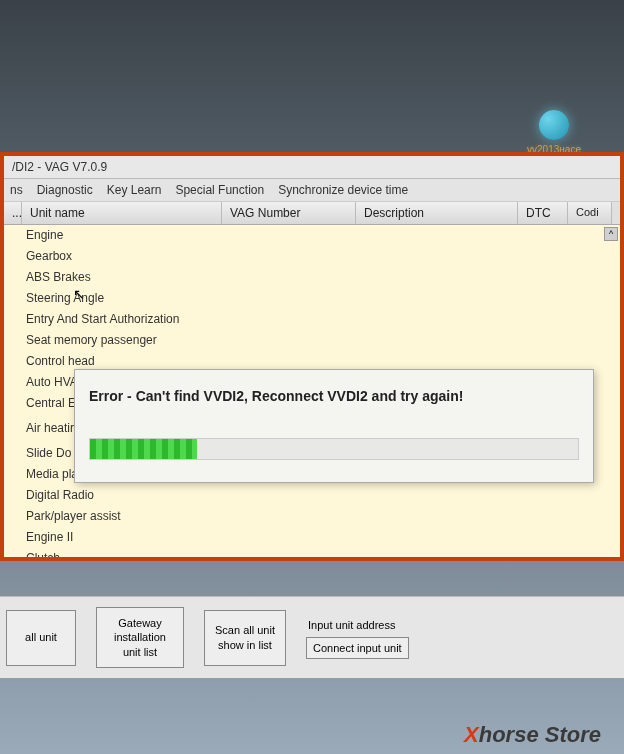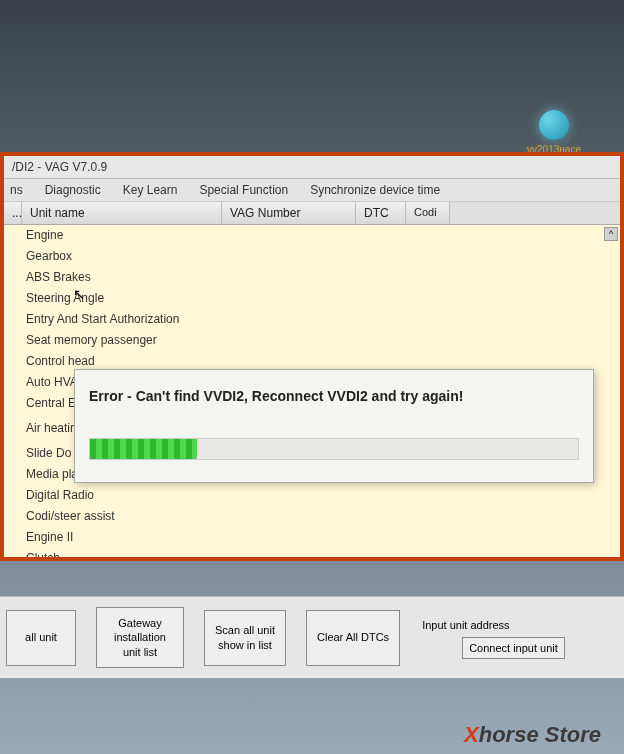--- a/index.html
+++ b/index.html
@@ -52,21 +52,21 @@
       background: #e8e8e8;
       padding: 4px 8px;
       font-size: 12px;
       color: #333;
       border-bottom: 1px solid #bbb;
     }
     .menubar {
       background: #e4e4e4;
       padding: 4px 6px;
       display: flex;
-      gap: 22px;
+      gap: 14px;
       font-size: 12px;
       color: #333;
       border-bottom: 1px solid #ccc;
     }
     .menu-item { cursor: pointer; }
     .table-header {
       display: flex;
       background: #e0e0e0;
       border-bottom: 1px solid #aaa;
     }
@@ -168,21 +168,20 @@
       gap: 4px;
       font-size: 11px;
     }
     .right-label { padding: 2px; }
     .btn-small {
       border: 1px solid #888;
       background: #eee;
       padding: 4px 6px;
       font-size: 11px;
       cursor: pointer;
-      margin-left: 42px;
     }
     .watermark {
       position: absolute;
       bottom: 6px;
       right: 23px;
       font-size: 22px;
       font-weight: bold;
       color: #3a3a3a;
       font-style: italic;
     }
@@ -214,58 +213,58 @@
     <span class="menu-item">ns</span>
     <span class="menu-item">Diagnostic</span>
     <span class="menu-item">Key Learn</span>
     <span class="menu-item">Special Function</span>
     <span class="menu-item">Synchronize device time</span>
   </div>
   <div class="table-header">
     <div class="th th-dots">...</div>
     <div class="th th-unitname">Unit name</div>
     <div class="th th-vag">VAG Number</div>
+    <div class="th th-desc">Description</div>
     <div class="th th-dtc">DTC</div>
     <div class="th th-codi">Codi</div>
   </div>
   <div class="list-area">
     <div class="scrollbar-up">^</div>
     <div class="list-row">Engine</div>
     <div class="list-row">Gearbox</div>
     <div class="list-row">ABS Brakes</div>
     <div class="list-row">Steering Angle</div>
     <div class="list-row">Entry And Start Authorization</div>
     <div class="list-row">Seat memory passenger</div>
     <div class="list-row">Control head</div>
     <div class="list-row">Auto HVA</div>
     <div class="list-row">Central E</div>
     <div class="list-row"></div>
     <div class="list-row">Air heatir</div>
     <div class="list-row"></div>
     <div class="list-row">Slide Do</div>
     <div class="list-row">Media player 1</div>
     <div class="list-row">Digital Radio</div>
-    <div class="list-row">Codi/steer assist</div>
+    <div class="list-row">Park/player assist</div>
     <div class="list-row">Engine II</div>
     <div class="list-row">Clutch</div>
   </div>
 </div>
 
 <div class="dialog">
   <div class="dialog-msg">Error - Can't find VVDI2, Reconnect VVDI2 and try again!</div>
   <div class="progress-track">
     <div class="progress-fill"></div>
   </div>
 </div>
 
 <div class="button-row">
   <div class="btn">all unit</div>
   <div class="btn" style="width:88px">Gateway installation unit list</div>
   <div class="btn" style="width:82px">Scan all unit show in list</div>
-  <div class="btn">Clear All DTCs</div>
   <div class="btn-group-right">
     <div class="right-label">Input unit address</div>
     <div class="btn-small">Connect input unit</div>
   </div>
 </div>
 
 <span class="cursor">↖</span>
 
 <div class="watermark">
   <span class="x">X</span><span>horse Store</span>

